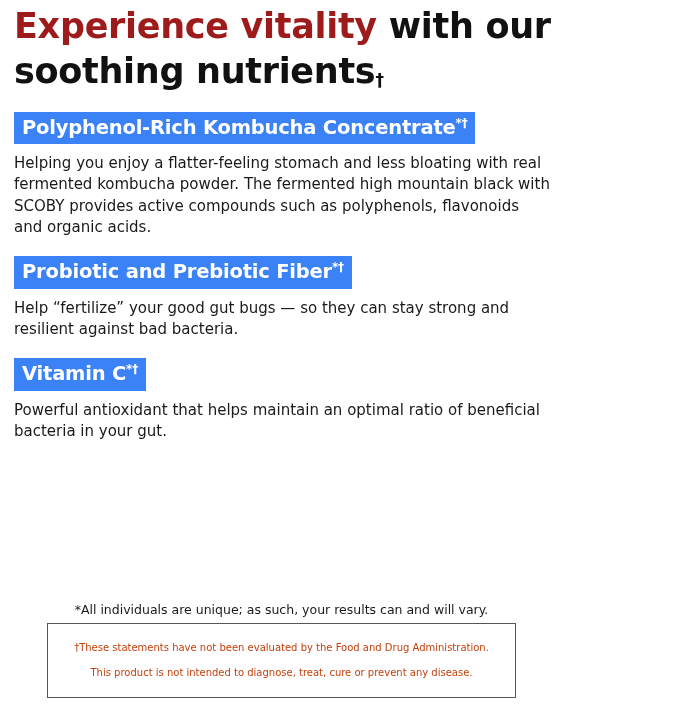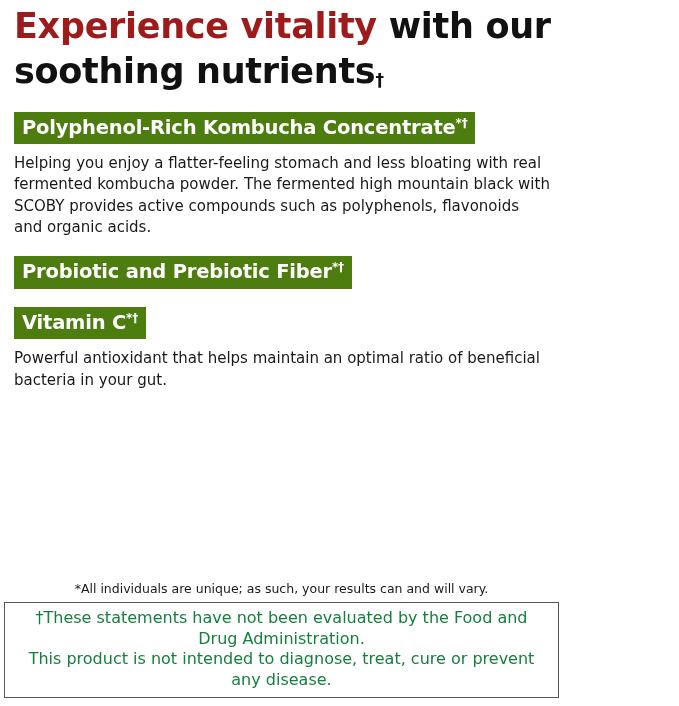--- a/index.html
+++ b/index.html
@@ -45,21 +45,21 @@
 
   
   .section {
     margin: 0 0 0 6px;
   }
   .section-title-wrap {
     margin-top: 18px;
   }
   .tag {
     display: inline-block;
-    background: #4d7c0f;
+    background: #3b82f6;
     color: #ffffff;
     font-weight: 700;
     font-size: 19.5px;
     line-height: 1;
     padding: 6px 8px 7px 8px;
     letter-spacing: -0.2px;
     white-space: nowrap;
   }
   .tag .sup {
     font-size: 12px;
@@ -87,24 +87,24 @@
     color: #1a1a1a;
     margin: 0 0 6px 0;
   }
   .footnote-box {
     border: 1px solid #555555;
     display: inline-block;
     padding: 5px 14px 6px 14px;
     margin: 0 auto;
   }
   .footnote-box p {
-    margin: 0;
-    font-size: 16px;
+    margin: 12px;
+    font-size: 10px;
     line-height: 1.3;
-    color: #15803d;
+    color: #c2410c;
     text-align: center;
   }
 </style>
 </head>
 <body>
 
 <div class="page">
 
   <h1 class="headline">
     <span class="accent">Experience vitality</span><span> with our soothing nutrients</span><span class="dagger">†</span>
@@ -114,20 +114,21 @@
     <div class="section-title-wrap">
       <span class="tag"><span>Polyphenol-Rich Kombucha Concentrate</span><span class="sup">*†</span></span>
     </div>
     <p class="body-text">Helping you enjoy a flatter-feeling stomach and less bloating with real fermented kombucha powder. The fermented high mountain black with SCOBY provides active compounds such as polyphenols, flavonoids and organic acids.</p>
   </div>
 
   <div class="section">
     <div class="section-title-wrap">
       <span class="tag"><span>Probiotic and Prebiotic Fiber</span><span class="sup">*†</span></span>
     </div>
+    <p class="body-text">Help “fertilize” your good gut bugs — so they can stay strong and resilient against bad bacteria.</p>
   </div>
 
 
   <div class="section">
     <div class="section-title-wrap">
       <span class="tag"><span>Vitamin C</span><span class="sup">*†</span></span>
     </div>
     <p class="body-text">Powerful antioxidant that helps maintain an optimal ratio of beneficial bacteria in your gut.</p>
   </div>
 

